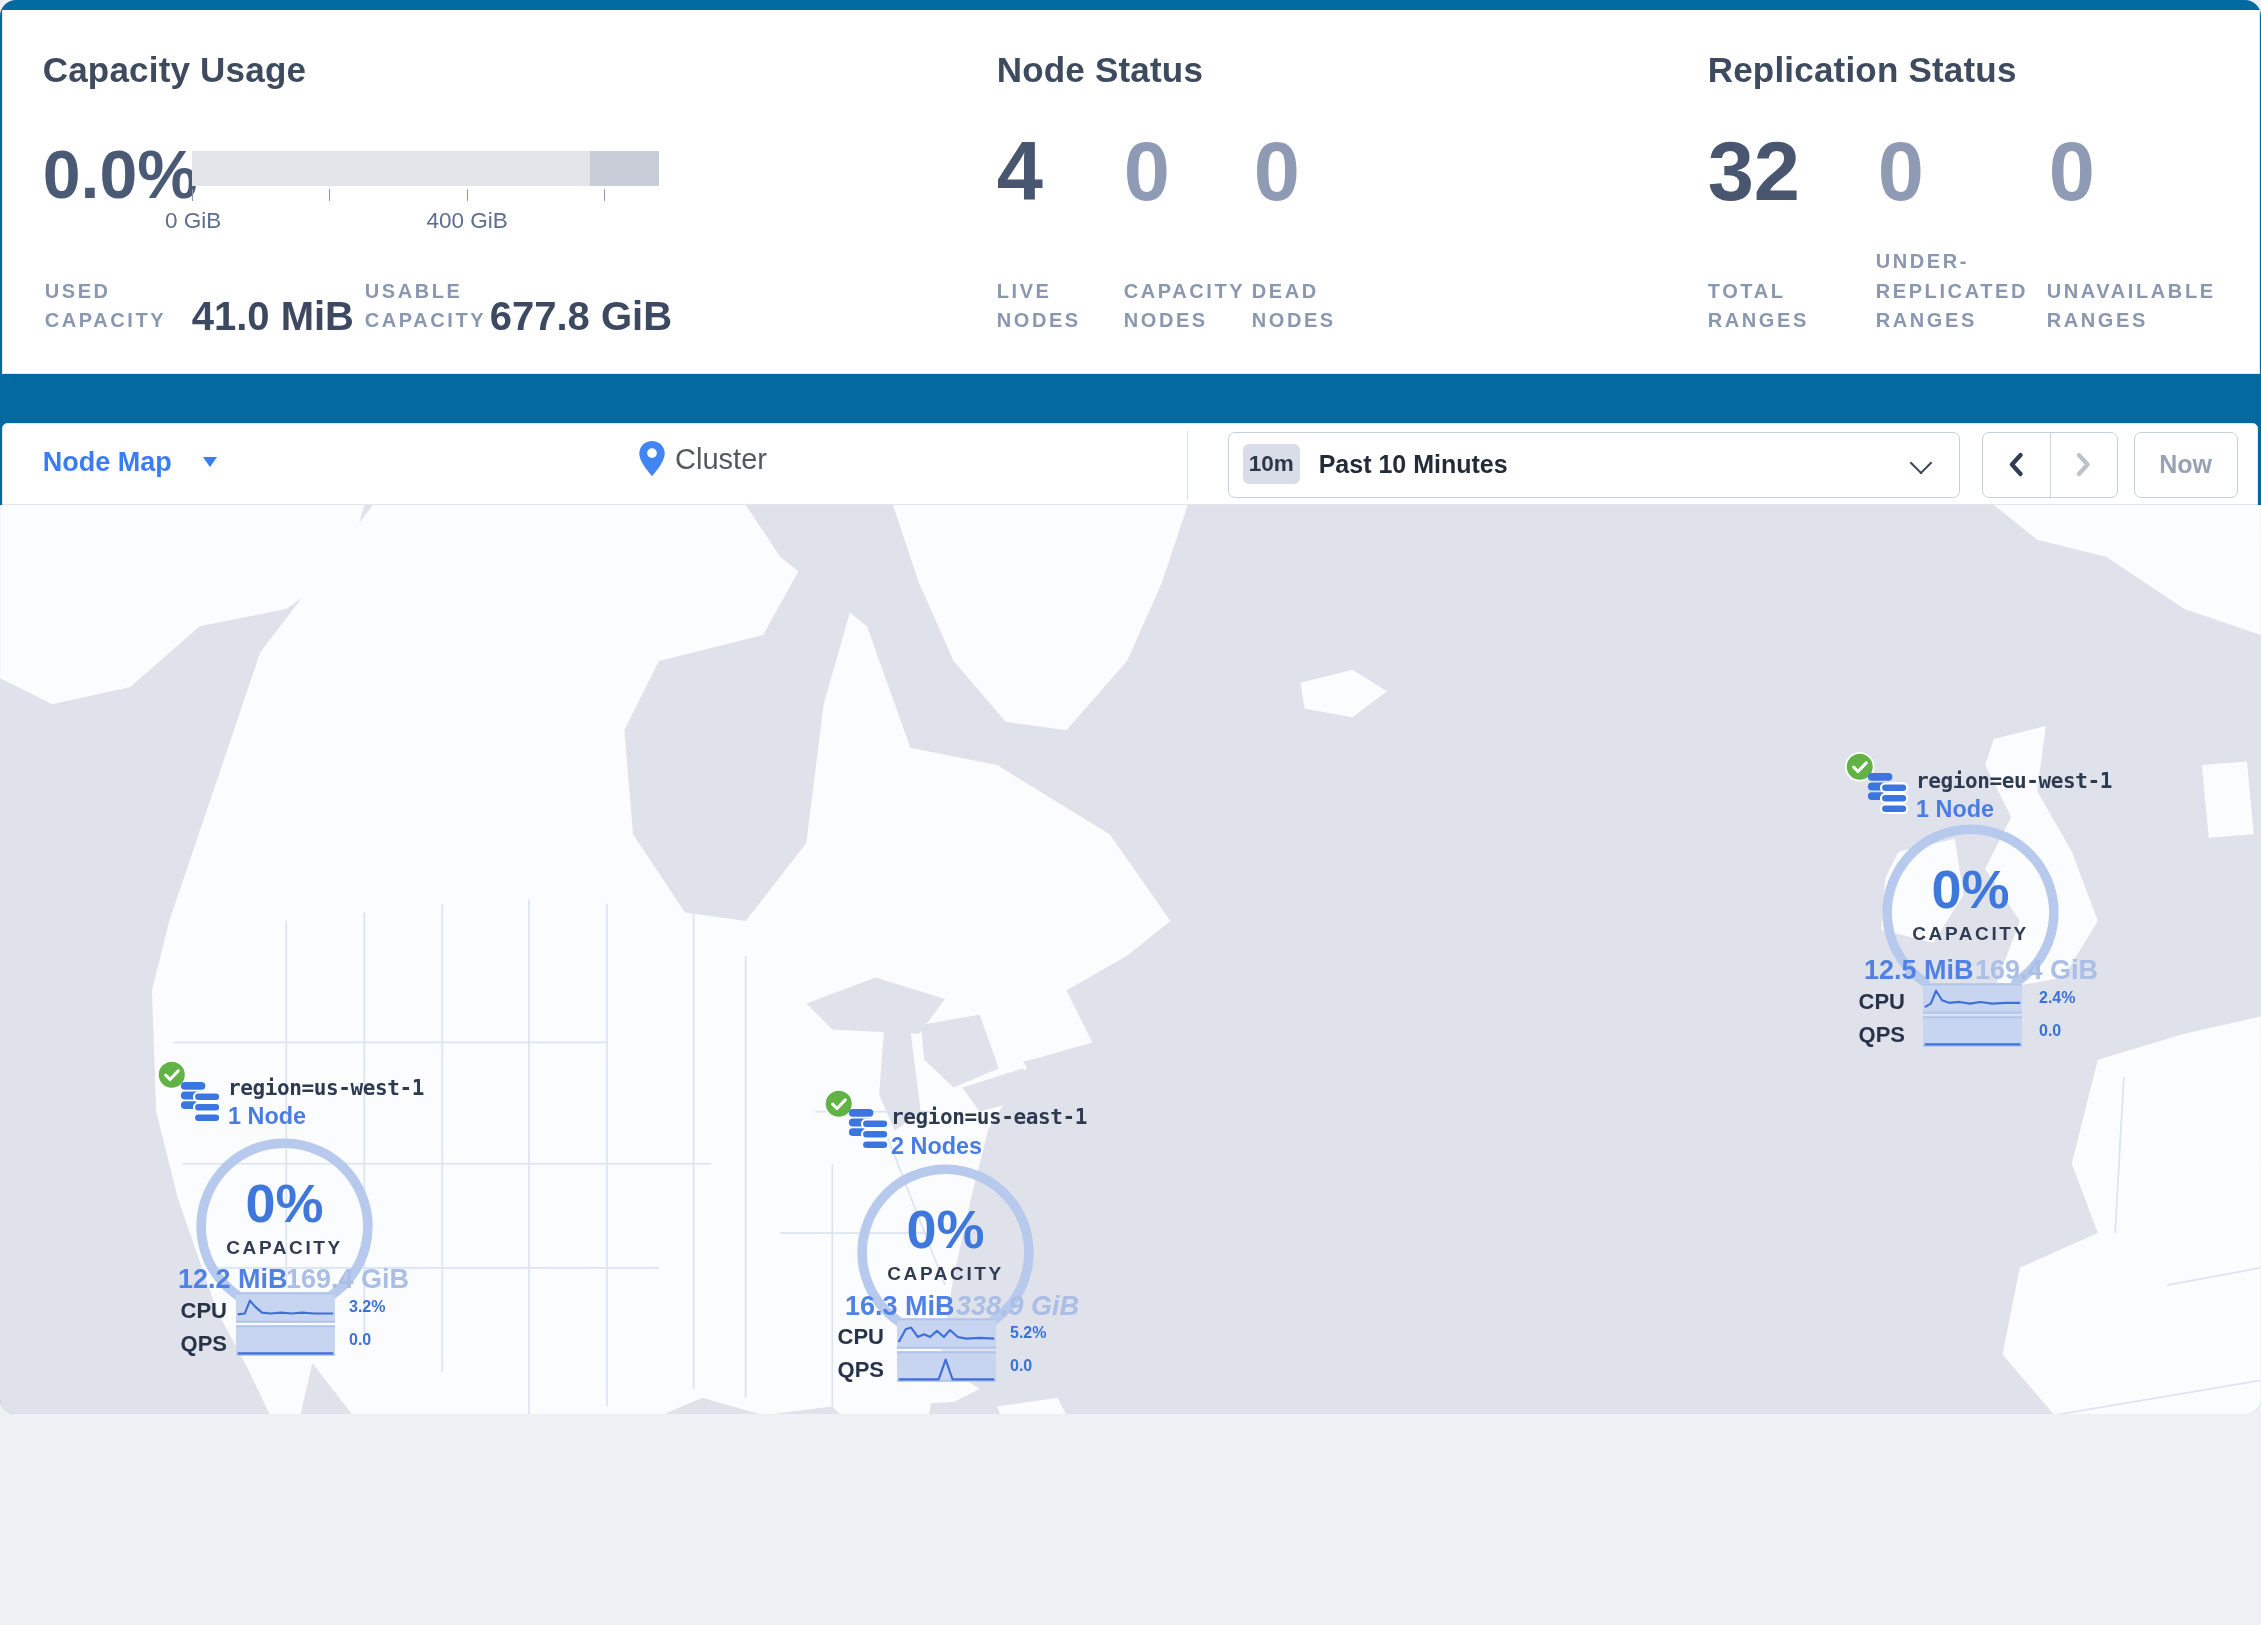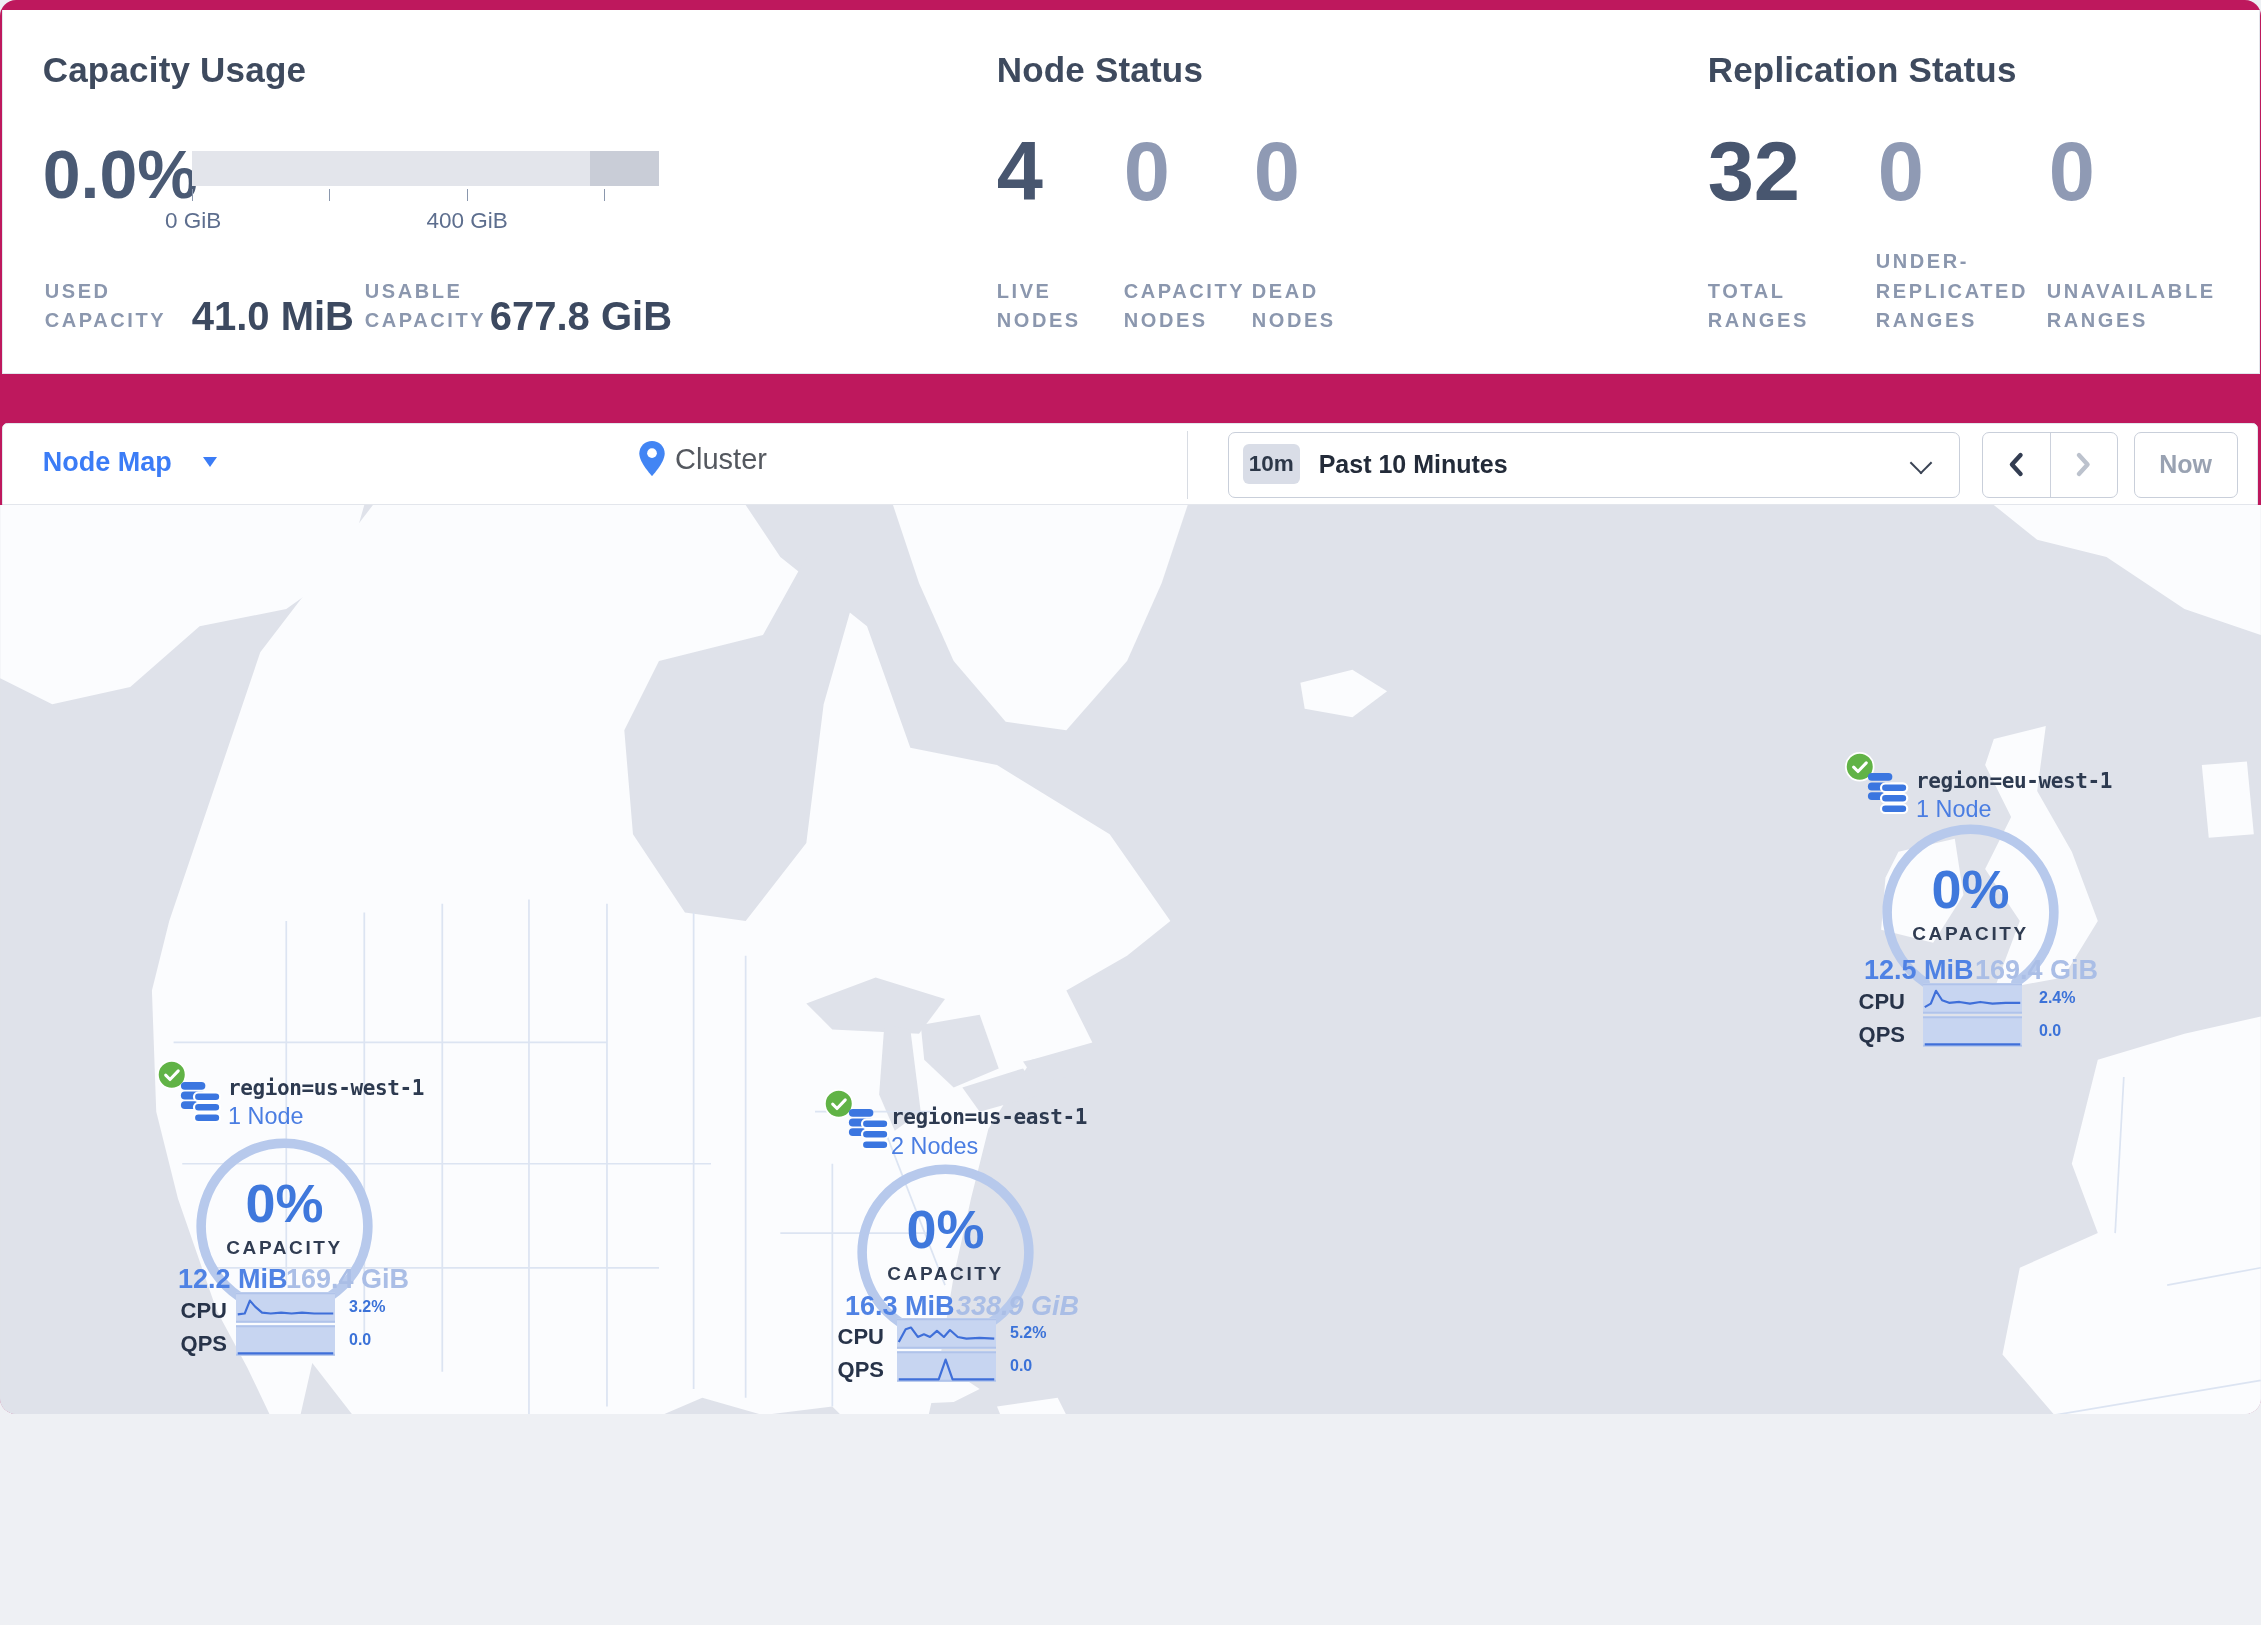--- a/index.html
+++ b/index.html
@@ -1,18 +1,18 @@
 <!DOCTYPE html>
 <html style="font-size:14px"><head>
 <meta charset="utf-8">
 <style>
   html,body{margin:0;padding:0;background:#eef0f4;}
   .stage{
     position:relative;width:2261px;height:1414px;overflow:hidden;
-    background:#be185d;
+    background:#0369a1;
     font-family:"Liberation Sans","DejaVu Sans",sans-serif;
     border-radius:16px;
     -webkit-font-smoothing:antialiased;
   }
   .abs{position:absolute;}
 
   
   .top-panel{
     left:1.7px;top:10.4px;width:2256px;height:363px;background:#ffffff;
     border:0.9px solid #e3e6ec;border-top:none;
@@ -61,21 +61,21 @@
     display:flex;align-items:center;justify-content:center;
     font-size:25px;font-weight:700;color:#99a2b2;
   }
 
   
   .map{left:0;top:505px;width:2261px;height:1106px;background:#dfe2ea;overflow:hidden;}
   .bottom-strip{left:0;top:1611px;width:2261px;height:14.7px;background:#f1f2f6;}
 
   
   .mk-region{font-family:"DejaVu Sans Mono","Liberation Mono",monospace;font-size:21px;font-weight:700;color:#2d3a50;letter-spacing:-0.4px;white-space:nowrap;}
-  .mk-nodes{font-size:23.4px;font-weight:400;color:#4a7de2;white-space:nowrap;}
+  .mk-nodes{font-size:23.4px;font-weight:700;color:#4a7de2;white-space:nowrap;}
   .mk-pct{width:191px;text-align:center;font-size:54px;font-weight:700;color:#3f78dc;line-height:1;}
   .mk-capword{width:191px;text-align:center;font-size:19px;font-weight:700;color:#303c52;letter-spacing:2.6px;}
   .mk-used{font-size:27px;font-weight:600;color:#4f82e4;white-space:nowrap;}
   .mk-usable{width:156px;text-align:right;font-size:27px;font-weight:600;color:#aabee6;white-space:nowrap;}
   .mk-mlbl{width:95px;text-align:right;font-size:22px;font-weight:700;color:#273349;}
   .mk-mval{font-size:16px;font-weight:700;color:#3b72d8;}
 
   
   .m0 .mk-check{left:157px;top:555px;} .m0 .mk-db{left:180px;top:576px;}
   .m0 .mk-region{left:228px;top:571px;} .m0 .mk-nodes{left:228px;top:598px;}

